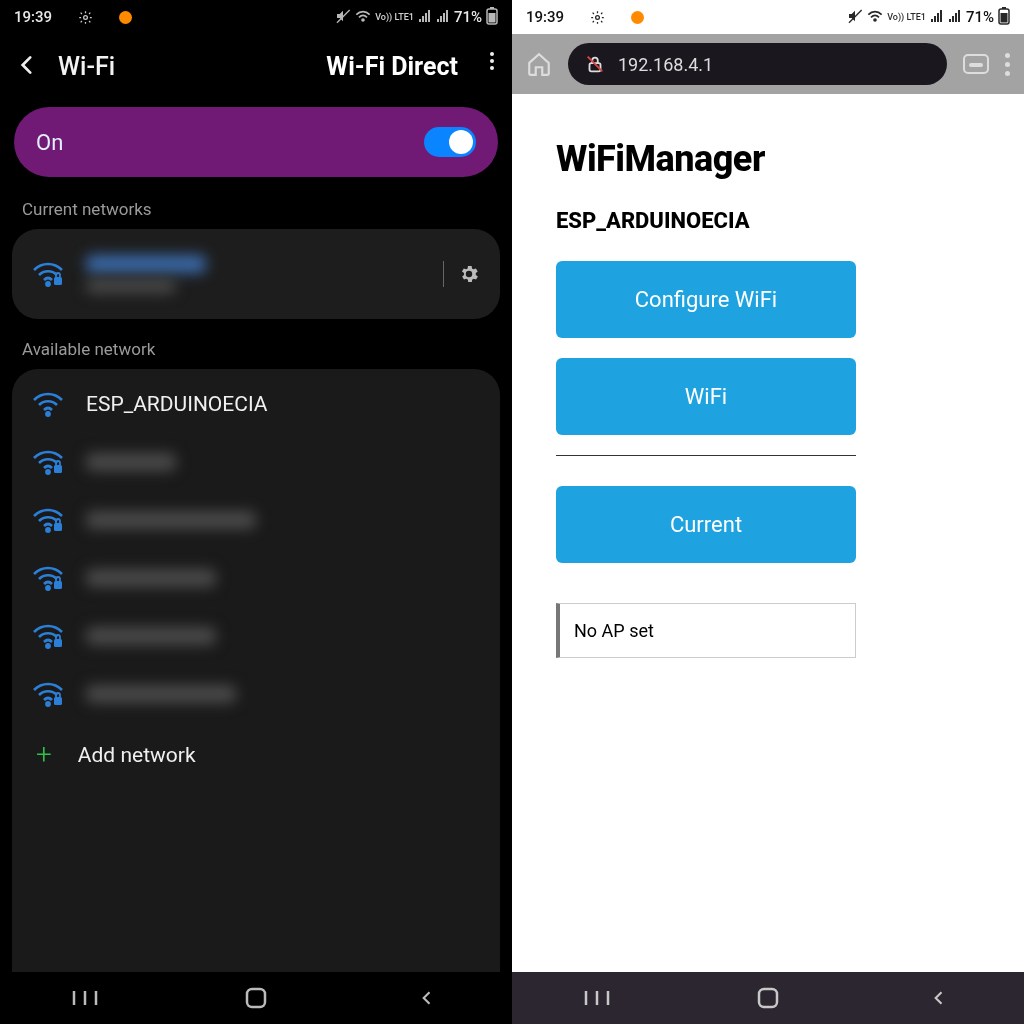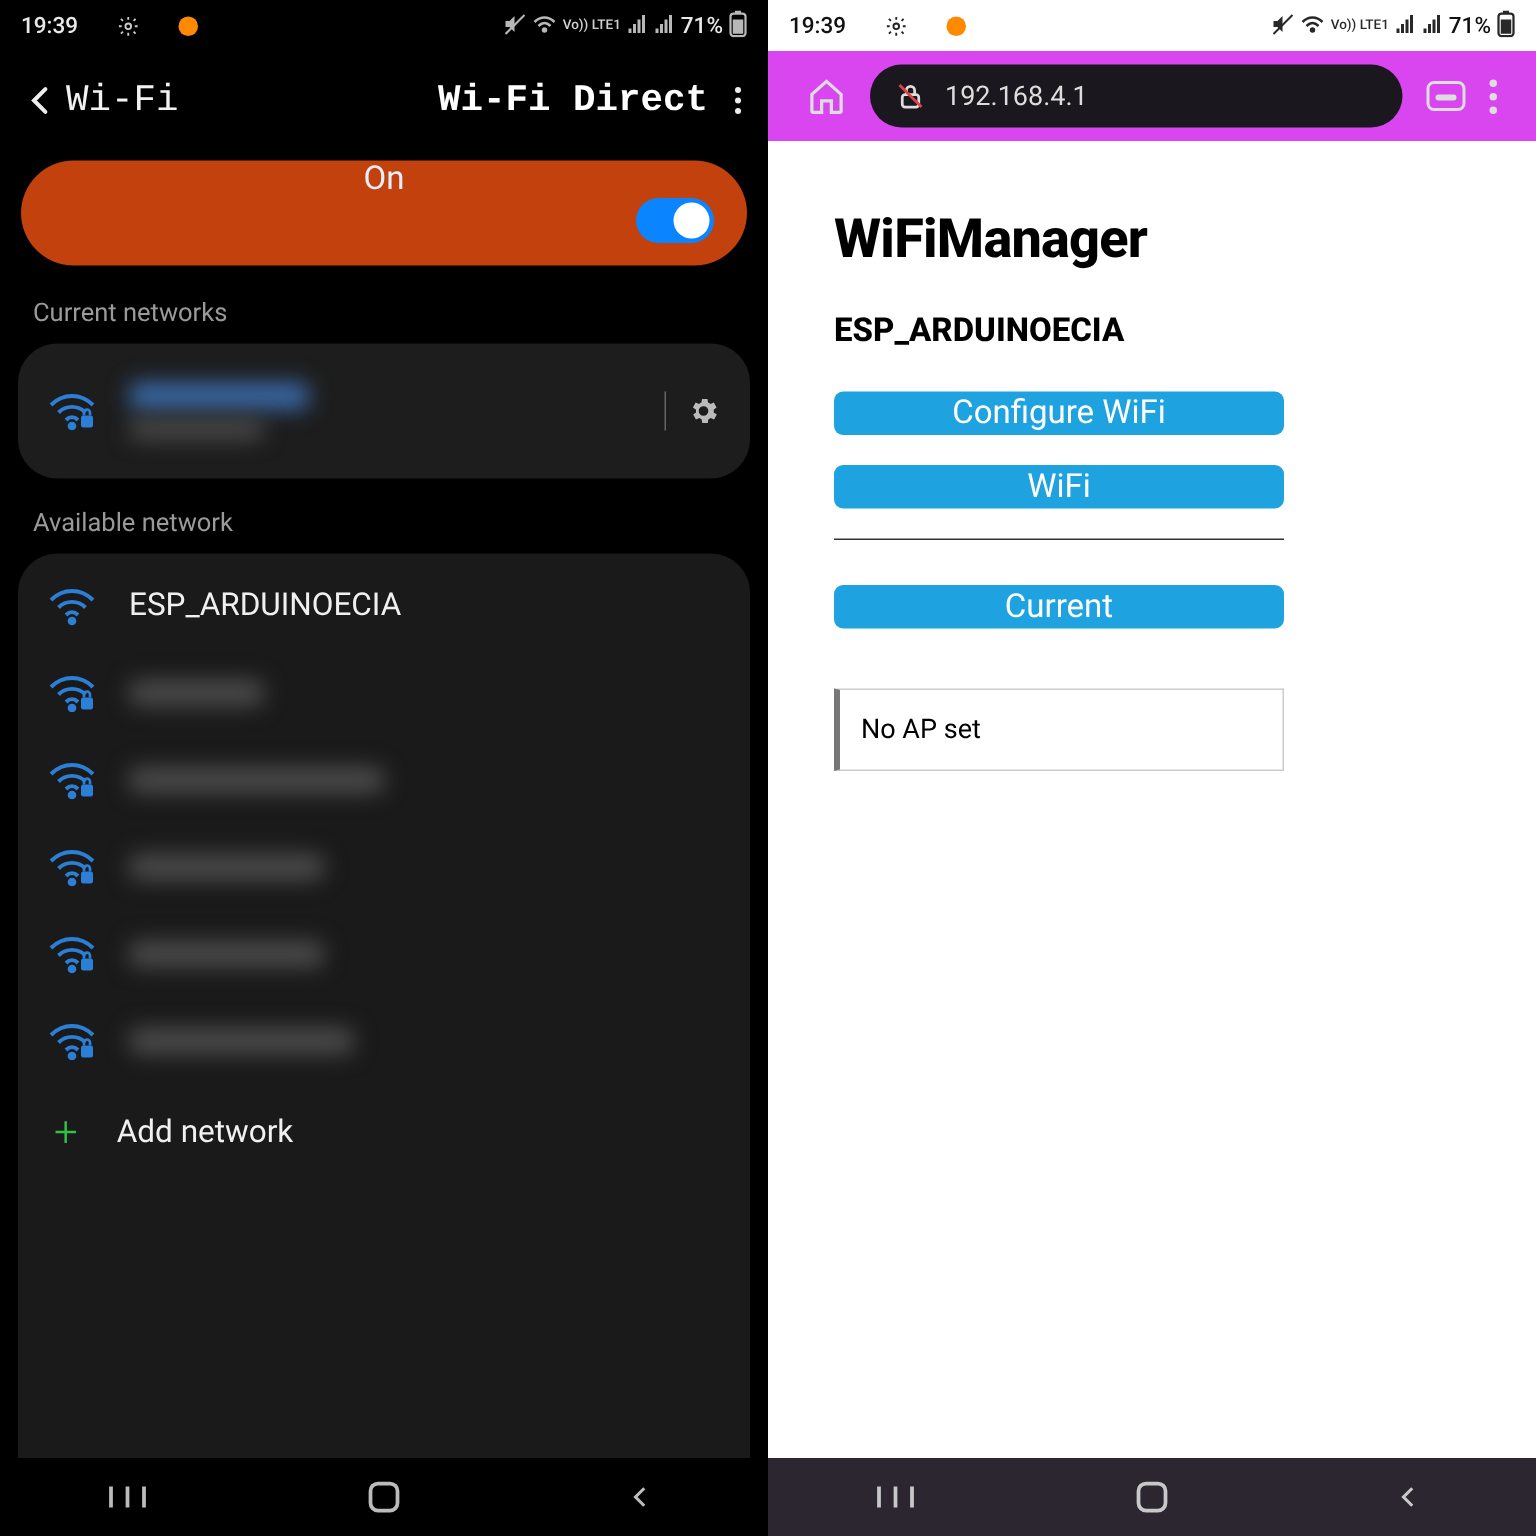--- a/index.html
+++ b/index.html
@@ -13,29 +13,29 @@
   .status-bar { height: 34px; display: flex; align-items: center; padding: 0 14px; font-size: 15px; font-weight: 500; }
   .status-left { display: flex; align-items: center; gap: 26px; }
   .status-right { margin-left: auto; display: flex; align-items: center; gap: 4px; }
   .phone-left .status-bar { color: #e8e8e8; }
   .phone-right .status-bar { color: #111; }
   .dot-orange { width: 13px; height: 13px; border-radius: 50%; background: #ff8a00; display:inline-block; }
   .gear-dot { width:15px; height:15px; display:inline-flex; align-items:center; justify-content:center; }
   .mini-icon { font-size: 12px; opacity: .9; }
 
   
-  .wifi-header { display:flex; align-items:center; padding: 18px 18px 22px 14px; gap: 4px; font-family: Liberation Mono, monospace; }
+  .wifi-header { display:flex; align-items:flex-start; padding: 18px 18px 22px 14px; gap: 18px; }
   .back-chevron { width: 26px; height: 26px; }
   .wifi-title { font-size: 25px; font-weight: 500; color:#f2f2f2; }
   .wifi-direct { margin-left:auto; font-size: 25px; font-weight:700; color:#fff; }
   .more-dots { margin-left: 14px; display:flex; flex-direction:column; gap:3px; }
   .more-dots span { width:4px; height:4px; border-radius:50%; background:#eee; display:block; }
 
   
-  .toggle-pill { margin: 4px 14px 22px 14px; background:#c2410c; border-radius: 40px; height:70px; display:flex; align-items:center; padding: 0 22px; flex-direction: column; }
+  .toggle-pill { margin: 4px 14px 22px 14px; background:#701a75; border-radius: 40px; height:70px; display:flex; align-items:center; padding: 0 22px; }
   .toggle-label { font-size: 22px; color:#e6eefc; }
   .toggle { margin-left:auto; width:52px; height:30px; background:#0a84ff; border-radius:20px; position:relative; }
   .toggle-knob { position:absolute; right:3px; top:3px; width:24px; height:24px; border-radius:50%; background:#fff; }
 
   .section-label { color:#9a9a9a; font-size:17px; padding: 0 22px 10px 22px; }
 
   .card { background:#1d1d1d; border-radius:26px; margin: 0 12px 20px 12px; padding: 10px 0; }
   .net-row { display:flex; align-items:center; padding: 16px 20px; gap:22px; }
   .net-name { font-size:21px; color:#f0f0f0; }
   .wifi-icon { width:32px; height:26px; flex:0 0 32px; }
@@ -52,34 +52,34 @@
   .add-row { display:flex; align-items:center; padding: 18px 24px; gap:26px; }
   .plus { color:#2fbf4a; font-size:28px; font-weight:300; line-height:1; }
 
   
   .navbar { height:52px; display:flex; align-items:center; justify-content:space-around; }
   .phone-left .navbar { background:#000; color:#bbb; }
   .phone-right .navbar { background:#2b2630; color:#c8c8c8; position:absolute; bottom:0; left:0; right:0; }
   .nav-btn { width:70px; display:flex; align-items:center; justify-content:center; }
 
   
-  .url-bar { background:#d946ef; height:60px; display:flex; align-items:center; padding:0 26px; gap:16px; }
+  .url-bar { background:#a3a3a3; height:60px; display:flex; align-items:center; padding:0 14px; gap:16px; }
   .url-field { flex:1; background:#1a171e; border-radius:24px; height:42px; display:flex; align-items:center; padding:0 16px; gap:12px; color:#ddd; font-size:18px; }
   .url-home { width:26px; height:26px; }
   .url-tab { width:26px; height:20px; border:2px solid #ddd; border-radius:5px; position:relative; }
   .url-tab::after { content:""; position:absolute; left:4px; right:4px; top:7px; height:4px; border-radius:2px; background:#ddd; }
   .url-dots { display:flex; flex-direction:column; gap:4px; }
   .url-dots span { width:5px; height:5px; border-radius:50%; background:#ddd; }
   .lock-slash { width:22px; height:22px; position:relative; }
 
   
   .wm-page { padding: 44px 44px 0 44px; }
   .wm-title { font-size:36px; font-weight:800; letter-spacing:-.5px; margin-bottom:28px; }
   .wm-ssid { font-size:22px; font-weight:800; margin-bottom:28px; }
-  .wm-btn { display:block; width:300px; background:#1fa3e0; color:#fff; text-align:center; font-size:22px; padding:2px 0; border-radius:6px; margin-bottom:20px; cursor:pointer; }
+  .wm-btn { display:block; width:300px; background:#1fa3e0; color:#fff; text-align:center; font-size:22px; padding:26px 0; border-radius:6px; margin-bottom:20px; cursor:pointer; }
   .wm-hr { border:none; border-top:1px solid #333; margin: 14px 0 30px 0; width:300px; }
   .wm-status { width:300px; border:1px solid #ccc; border-left:4px solid #777; padding:16px 14px; font-size:18px; background:#fff; margin-top:40px; }
 
 </style>
 </head>
 <body>
 
 <div class="phone phone-left">
   <div class="status-bar">
     <div class="status-left">

